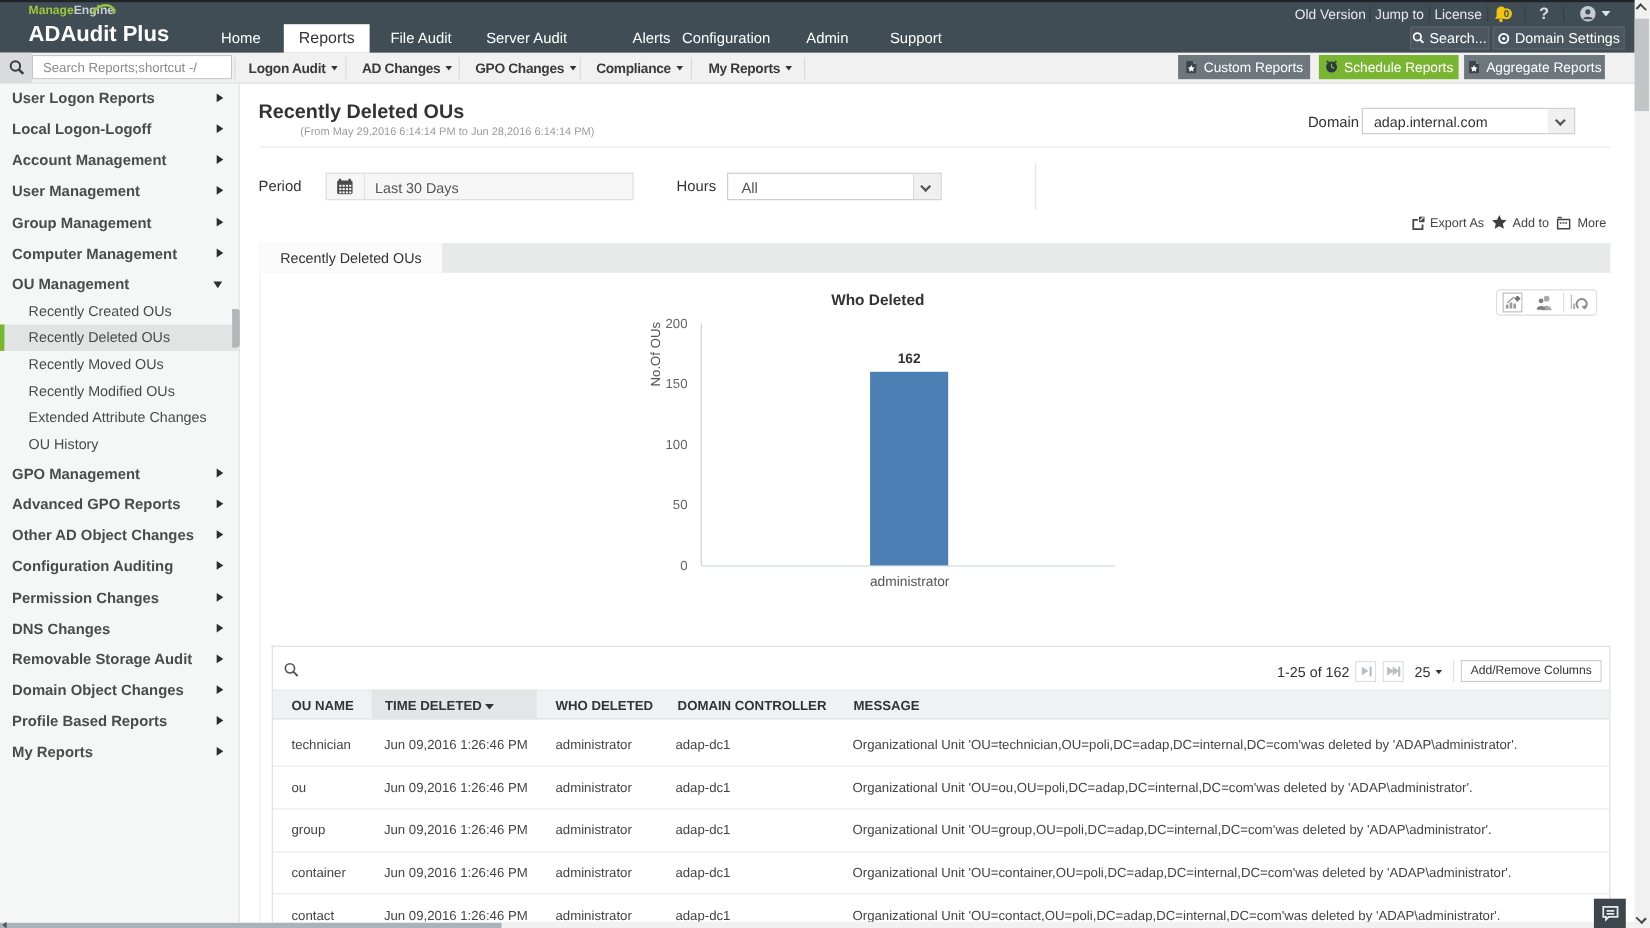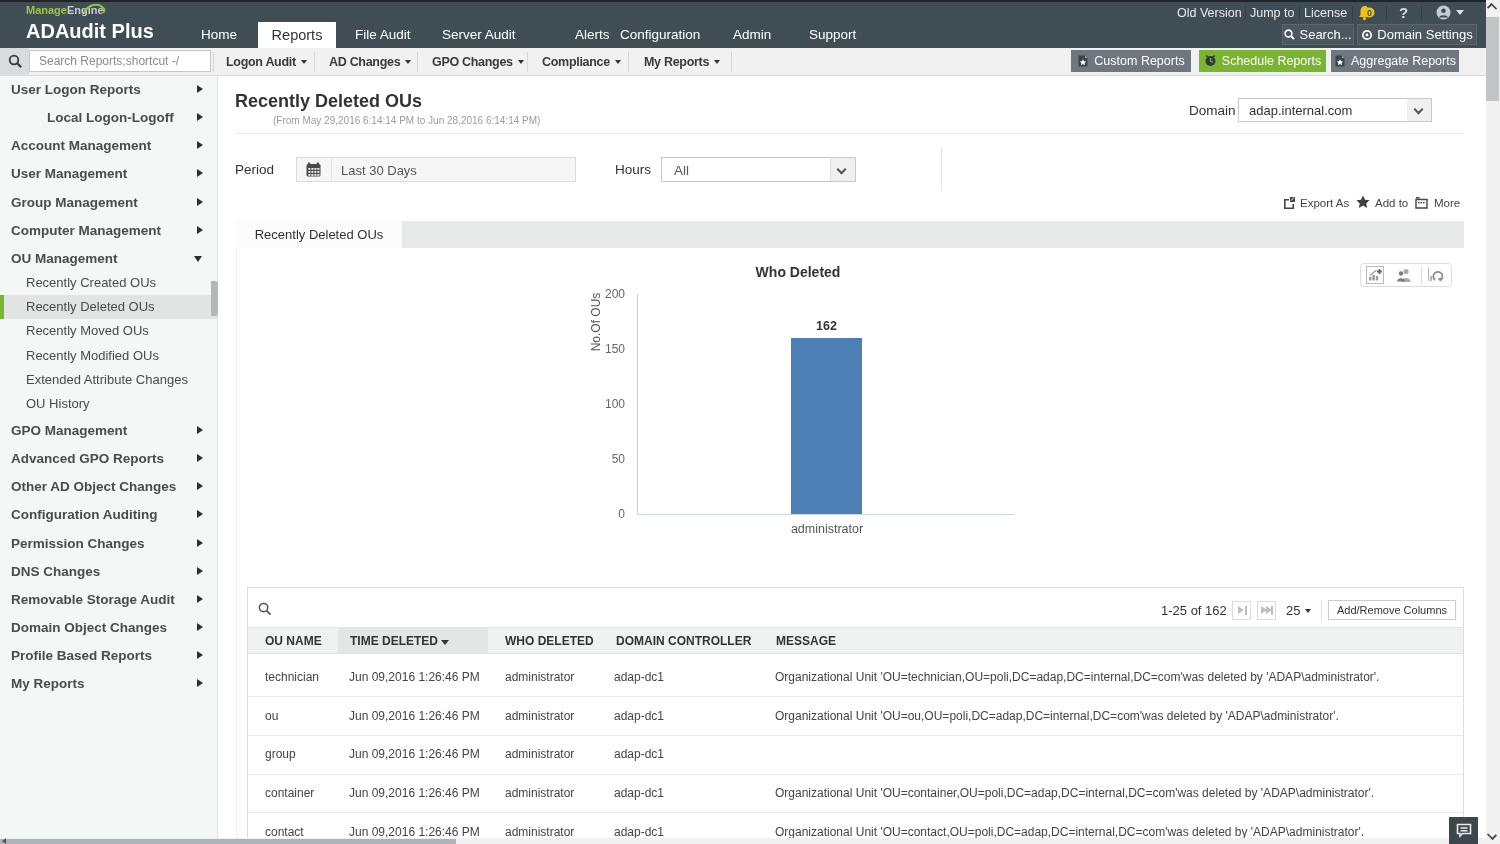--- a/index.html
+++ b/index.html
@@ -116,21 +116,21 @@
       <path d="M1.5 0.5 H8 L10.5 3 V11.5 H1.5 Z" fill="#3b444a"></path>
       <path d="M8 0.5 L10.5 3 H8 Z" fill="#9aa1a5"></path>
       <path d="M6 4.2 L7 6.2 L9.2 6.5 L7.6 8 L8 10.2 L6 9.1 L4 10.2 L4.4 8 L2.8 6.5 L5 6.2 Z" fill="#fff"></path>
     </svg>Aggregate Reports</div>
 <div id="sidebar"></div>
 <div id="sel-item"></div>
 <div id="sel-bar"></div>
 <div id="handle"></div>
 <div class="si" style="top:76px;">User Logon Reports</div>
 <div class="arr" style="top:85px;"></div>
-<div class="si" style="top:104px;margin-left:36px;">Local Logon-Logoff</div>
+<div class="si" style="top:104px;">Local Logon-Logoff</div>
 <div class="arr" style="top:113px;"></div>
 <div class="si" style="top:132px;">Account Management</div>
 <div class="arr" style="top:141px;"></div>
 <div class="si" style="top:160px;">User Management</div>
 <div class="arr" style="top:169px;"></div>
 <div class="si" style="top:189px;">Group Management</div>
 <div class="arr" style="top:198px;"></div>
 <div class="si" style="top:217px;">Computer Management</div>
 <div class="arr" style="top:226px;"></div>
 <div class="si" style="top:245px;">OU Management</div>
@@ -301,20 +301,21 @@
     <span style="left:505px;">administrator</span>
     <span style="left:614px;">adap-dc1</span>
     <span style="left:775px;">Organizational Unit 'OU=ou,OU=poli,DC=adap,DC=internal,DC=com'was deleted by 'ADAP\administrator'.</span>
   </div>
 <div class="rsep" style="top:735px;"></div>
 <div class="row" style="top:747px;">
     <span style="left:265px;">group</span>
     <span style="left:349px;">Jun 09,2016 1:26:46 PM</span>
     <span style="left:505px;">administrator</span>
     <span style="left:614px;">adap-dc1</span>
+    <span style="left:775px;">Organizational Unit 'OU=group,OU=poli,DC=adap,DC=internal,DC=com'was deleted by 'ADAP\administrator'.</span>
   </div>
 <div class="rsep" style="top:774px;"></div>
 <div class="row" style="top:786px;">
     <span style="left:265px;">container</span>
     <span style="left:349px;">Jun 09,2016 1:26:46 PM</span>
     <span style="left:505px;">administrator</span>
     <span style="left:614px;">adap-dc1</span>
     <span style="left:775px;">Organizational Unit 'OU=container,OU=poli,DC=adap,DC=internal,DC=com'was deleted by 'ADAP\administrator'.</span>
   </div>
 <div class="rsep" style="top:812px;"></div>

